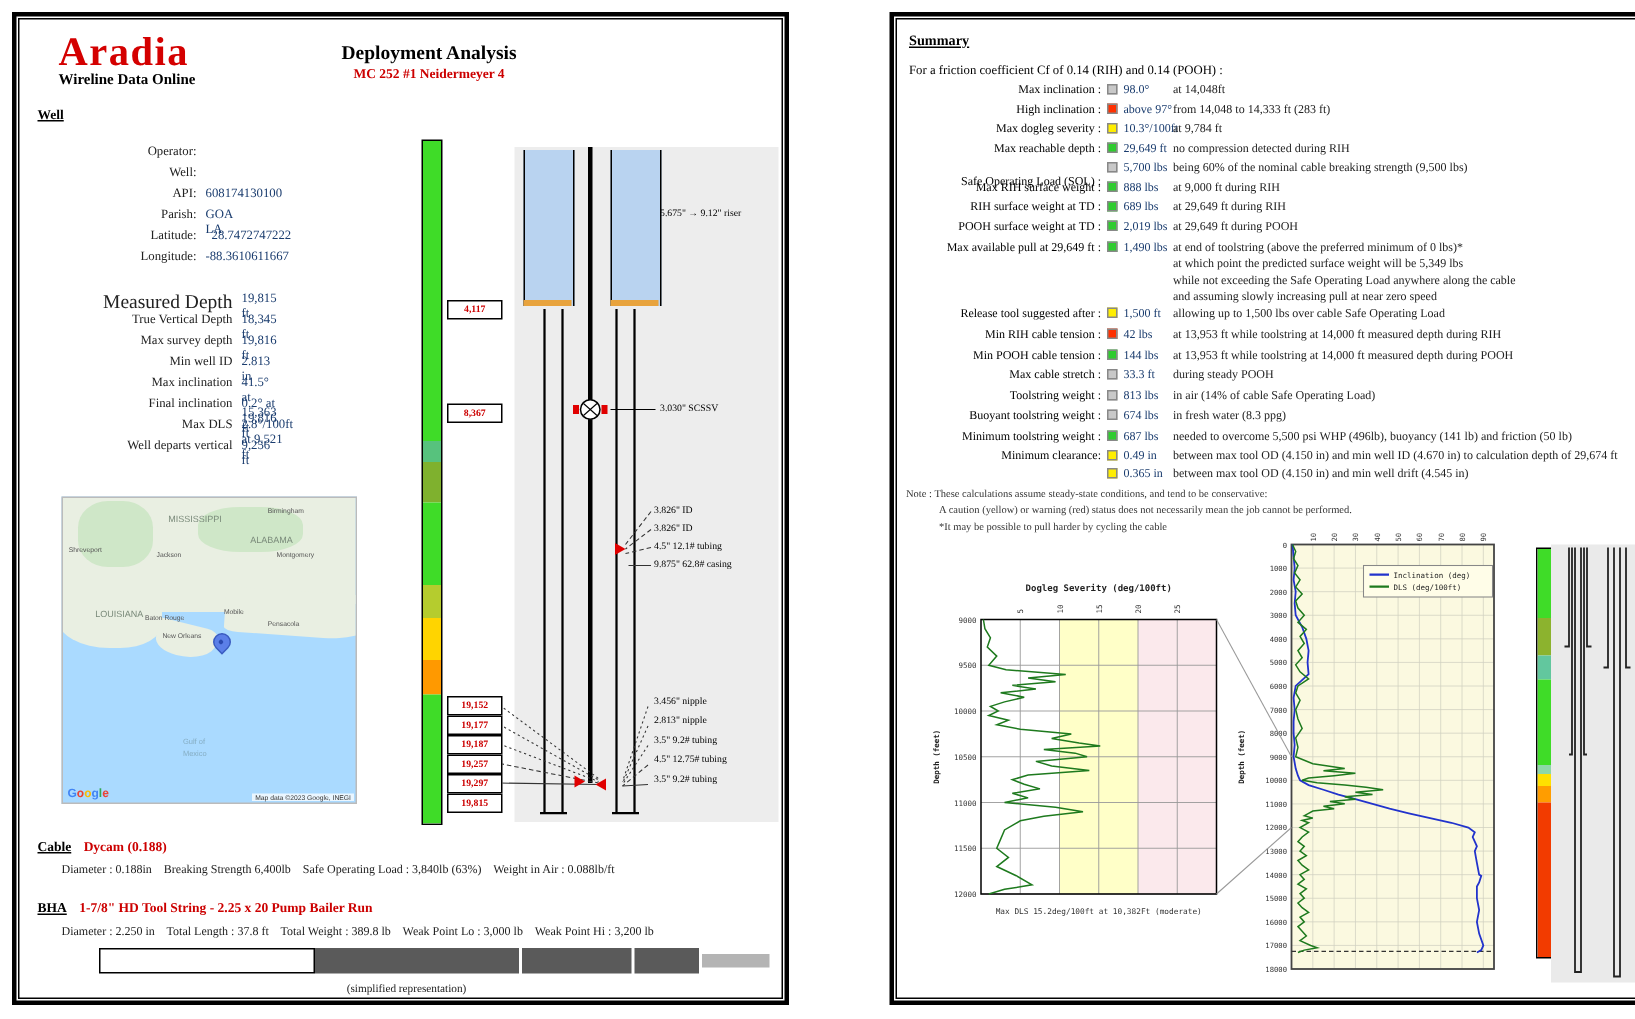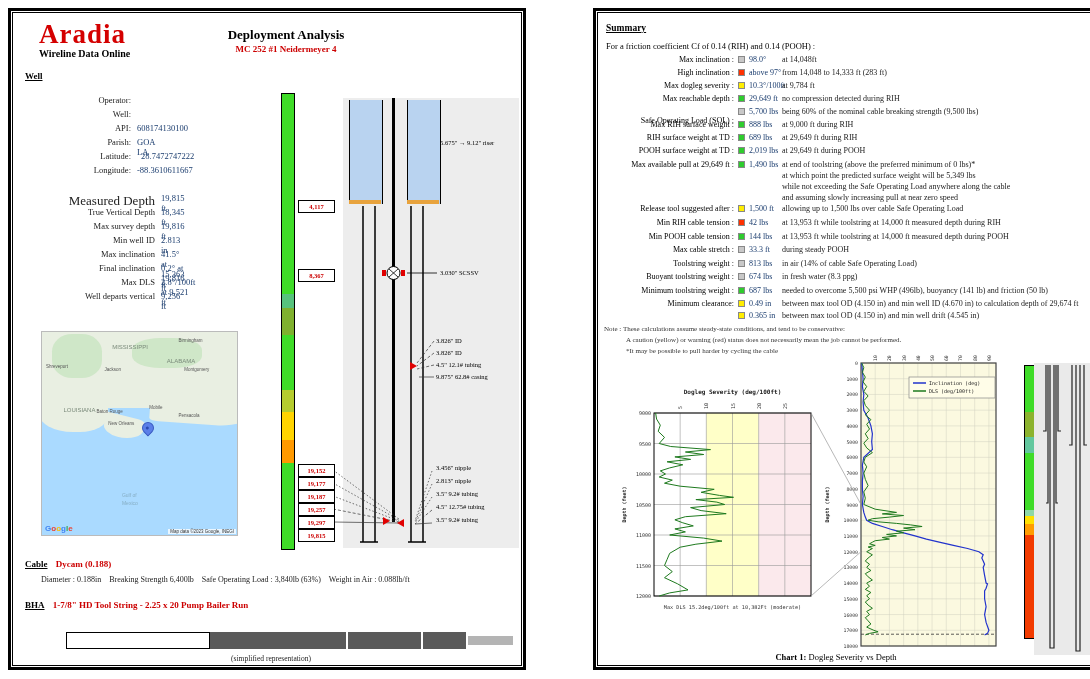--- a/index.html
+++ b/index.html
@@ -205,20 +205,21 @@
     <div class="abs" style="left:14px;top:548px;font-size:9px;">
       <span class="sec-head">Cable</span>
       <span class="red-head" style="margin-left:6px;">Dycam (0.188)</span>
     </div>
     <div class="spec-line" style="left:30px;top:564px;">Diameter : 0.188in    Breaking Strength 6,400lb    Safe Operating Load : 3,840lb (63%)    Weight in Air : 0.088lb/ft</div>
 
     <div class="abs" style="left:14px;top:589px;font-size:9px;">
       <span class="sec-head">BHA</span>
       <span class="red-head" style="margin-left:6px;">1-7/8" HD Tool String - 2.25 x 20 Pump Bailer Run</span>
     </div>
+    <div class="spec-line" style="left:30px;top:605px;">Diameter : 2.250 in    Total Length : 37.8 ft    Total Weight : 389.8 lb    Weak Point Lo : 3,000 lb    Weak Point Hi : 3,200 lb</div>
 
     <div class="abs" style="left:55px;top:621px;width:142px;height:15px;border:1px solid #000;background:#fff;"></div>
     <div class="abs" style="left:199px;top:621px;width:136px;height:17px;background:#5a5a5a;"></div>
     <div class="abs" style="left:337px;top:621px;width:73px;height:17px;background:#5a5a5a;"></div>
     <div class="abs" style="left:412px;top:621px;width:43px;height:17px;background:#5a5a5a;"></div>
     <div class="abs" style="left:457px;top:625px;width:45px;height:9px;background:#b4b4b4;"></div>
     <div class="caption" style="left:120px;top:643px;width:280px;">(simplified representation)</div>
   </div>
 
   <div class="page" id="page-right">
@@ -426,17 +427,14 @@
     <svg class="abs" style="left:438px;top:352px;" width="60" height="292">
       <g stroke="#222" stroke-width="1.2" fill="none">
         <path d="M12,2 V68 h-3 M24,2 V68 h3"></path>
         <path d="M14,2 V140 h-2 M22,2 V140 h2"></path>
         <path d="M16,2 V285 h4 V2"></path>
         <path d="M38,2 V82 h-3 M50,2 V82 h3"></path>
         <path d="M42,2 V288 h4 V2"></path>
       </g>
     </svg>
 
-    <div class="chart-caption" style="left:40px;top:641px;width:400px;">
-      <span style="font-weight:bold;">Chart 1:</span><span> Dogleg Severity vs Depth</span>
-    </div>
   </div>
 </div>
 
 </body></html>

